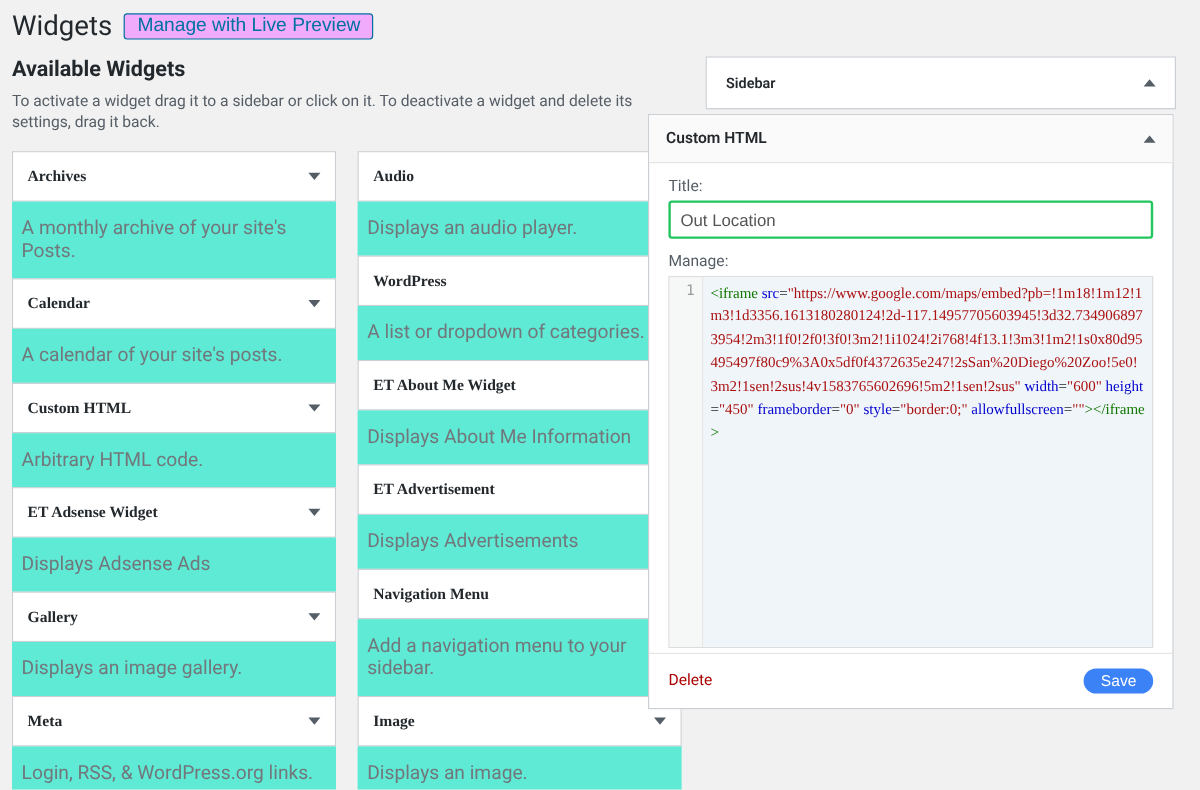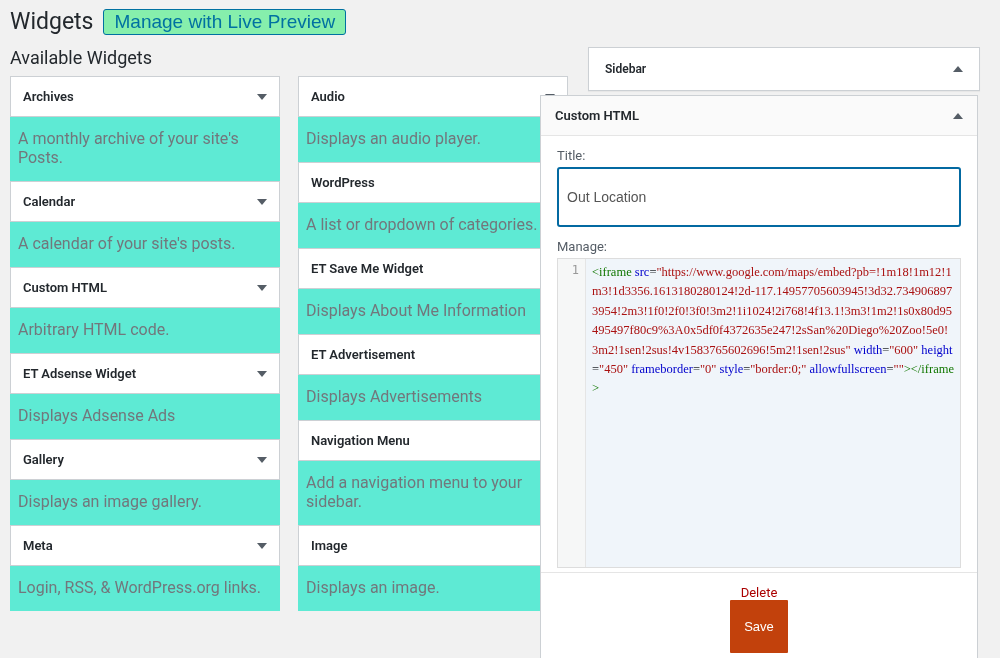--- a/index.html
+++ b/index.html
@@ -16,36 +16,37 @@
   .header {
     display: flex;
     align-items: center;
     gap: 10px;
     padding: 8px 0 12px;
   }
   .header h1 { font-size: 23px; font-weight: 400; }
   .live-btn {
     border: 1px solid #0071a1;
     color: #0071a1;
-    background: #86efac;
+    background: #f0abfc;
     padding: 1px 10px;
-    font-size: 19px;
+    font-size: 16px;
     border-radius: 3px;
     cursor: pointer;
   }
   .columns { display: flex; gap: 20px; }
   .left { flex: 0 0 558px; }
   .right { flex: 1; }
-  .left h2 { font-size: 18px; font-weight: 400; margin-bottom: 8px; }
+  .left h2 { font-size: 18px; font-weight: 700; margin-bottom: 8px; }
   .left-desc { color: #555d66; font-size: 13px; margin-bottom: 14px; max-width: 520px; line-height: 1.4;}
   .widget-grid { display: flex; gap: 18px; }
   .widget-col { flex: 1; }
   .widget {
     background: #8b5cf6;
     border: 1px solid #ccd0d4;
+    font-family: Liberation Serif, serif;
   }
   .widget-head {
     display: flex;
     justify-content: space-between;
     align-items: center;
     padding: 12px 12px;
     font-weight: 600;
     font-size: 13px;
     cursor: pointer;
     background: #fff;
@@ -103,23 +104,23 @@
   .inside .subhead .tri-up {
     width: 0; height: 0;
     border-left: 5px solid transparent;
     border-right: 5px solid transparent;
     border-bottom: 6px solid #555d66;
   }
   .form-body { padding: 12px 16px 4px; }
   .label { font-size: 13px; color: #555d66; margin-bottom: 4px; display:block;}
   .title-input {
     width: 100%;
-    border: 2px solid #0369a1;
+    border: 2px solid #22c55e;
     border-radius: 3px;
-    padding: 20px 8px;
+    padding: 6px 8px;
     font-size: 14px;
     color: #555;
     margin-bottom: 12px;
     outline: none;
   }
   .editor-wrap { display:flex; border:1px solid #ddd; background:#f6f7f7; height: 310px;}
   .gutter {
     width: 28px;
     background:#f6f7f7;
     border-right:1px solid #e5e5e5;
@@ -141,39 +142,39 @@
     overflow-wrap: anywhere;
   }
   .tag { color: #170; }
   .attr { color: #00c; }
   .str { color: #a11; }
   .punct { color: #170; }
   .footer {
     display:flex; justify-content: space-between; align-items:center;
     border-top:1px solid #e5e5e5;
     padding: 12px 16px;
-    flex-direction: column;
   }
   .delete { color:#a00; font-size:13px; text-decoration:none; cursor:pointer;}
   .save-btn {
-    background:#c2410c; color:#fff; border:none; border-radius:1px;
-    padding:19px 14px; font-size:13px; cursor:pointer;
+    background:#3b82f6; color:#fff; border:none; border-radius:12px;
+    padding:3px 14px; font-size:13px; cursor:pointer;
   }
 </style>
 </head>
 <body>
 
 <div class="header">
   <h1>Widgets</h1>
   <button class="live-btn">Manage with Live Preview</button>
 </div>
 
 <div class="columns">
   <div class="left">
     <h2>Available Widgets</h2>
+    <p class="left-desc">To activate a widget drag it to a sidebar or click on it. To deactivate a widget and delete its settings, drag it back.</p>
     <div class="widget-grid">
       <div class="widget-col" id="wcol-left">
           <div>
             <div class="widget">
               <div class="widget-head">
                 <span>Archives</span>
                 <span class="chevron"></span>
               </div>
             </div>
             <div class="widget-desc">A monthly archive of your site's Posts.</div>
@@ -239,21 +240,21 @@
               <div class="widget-head">
                 <span>WordPress</span>
                 <span class="chevron"></span>
               </div>
             </div>
             <div class="widget-desc">A list or dropdown of categories.</div>
           </div>
           <div>
             <div class="widget">
               <div class="widget-head">
-                <span>ET Save Me Widget</span>
+                <span>ET About Me Widget</span>
                 <span class="chevron"></span>
               </div>
             </div>
             <div class="widget-desc">Displays About Me Information</div>
           </div>
           <div>
             <div class="widget">
               <div class="widget-head">
                 <span>ET Advertisement</span>
                 <span class="chevron"></span>

